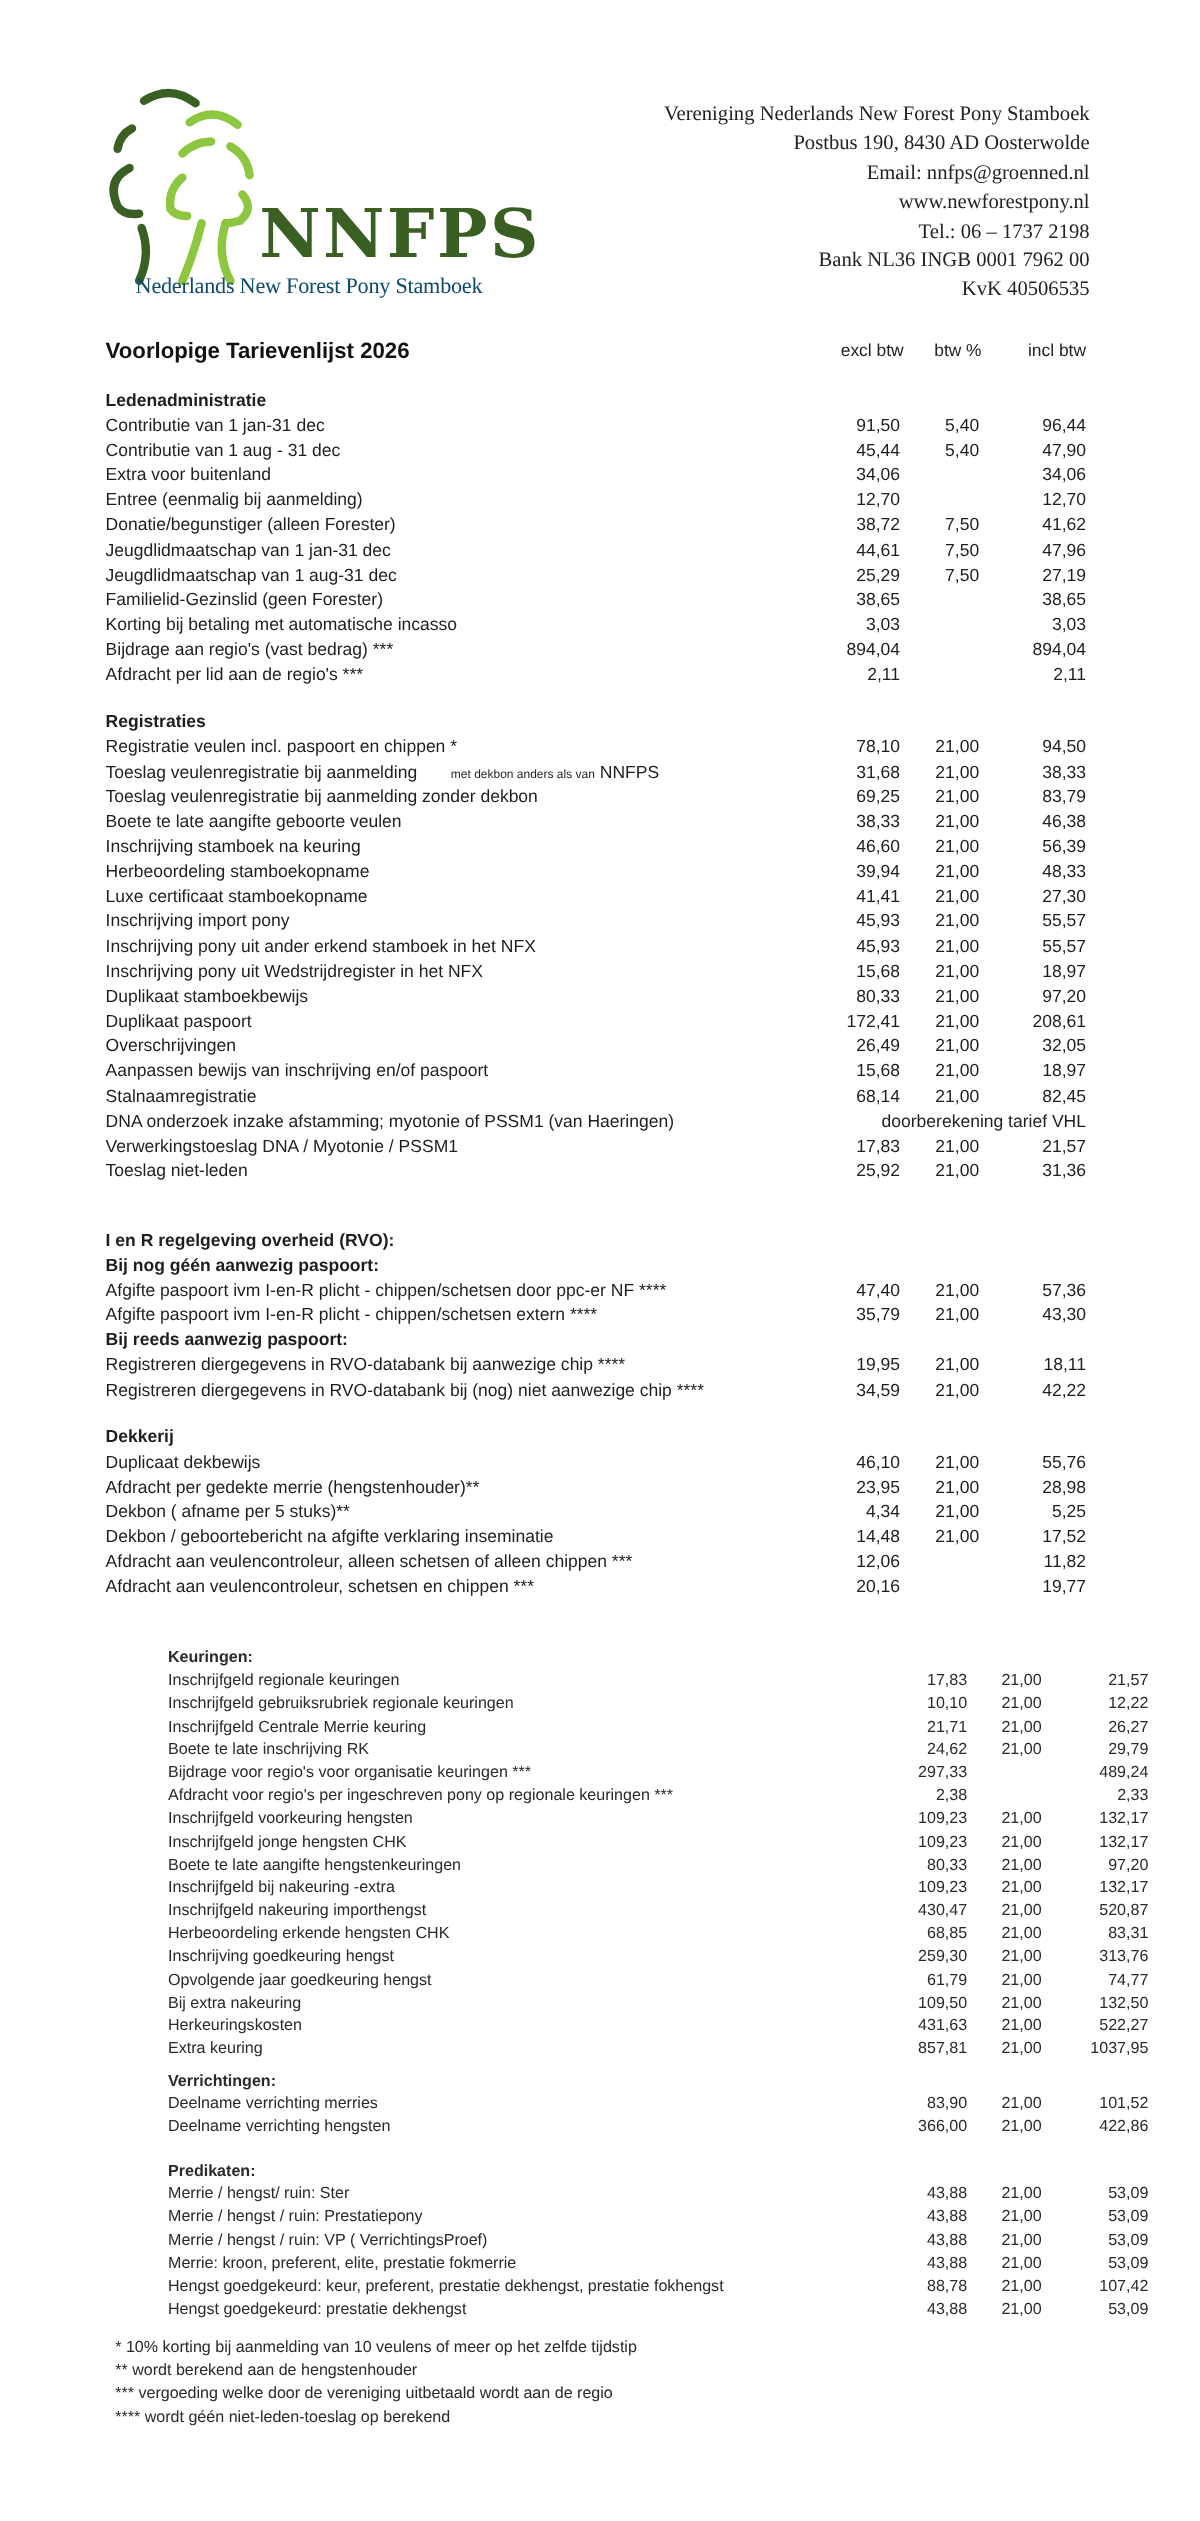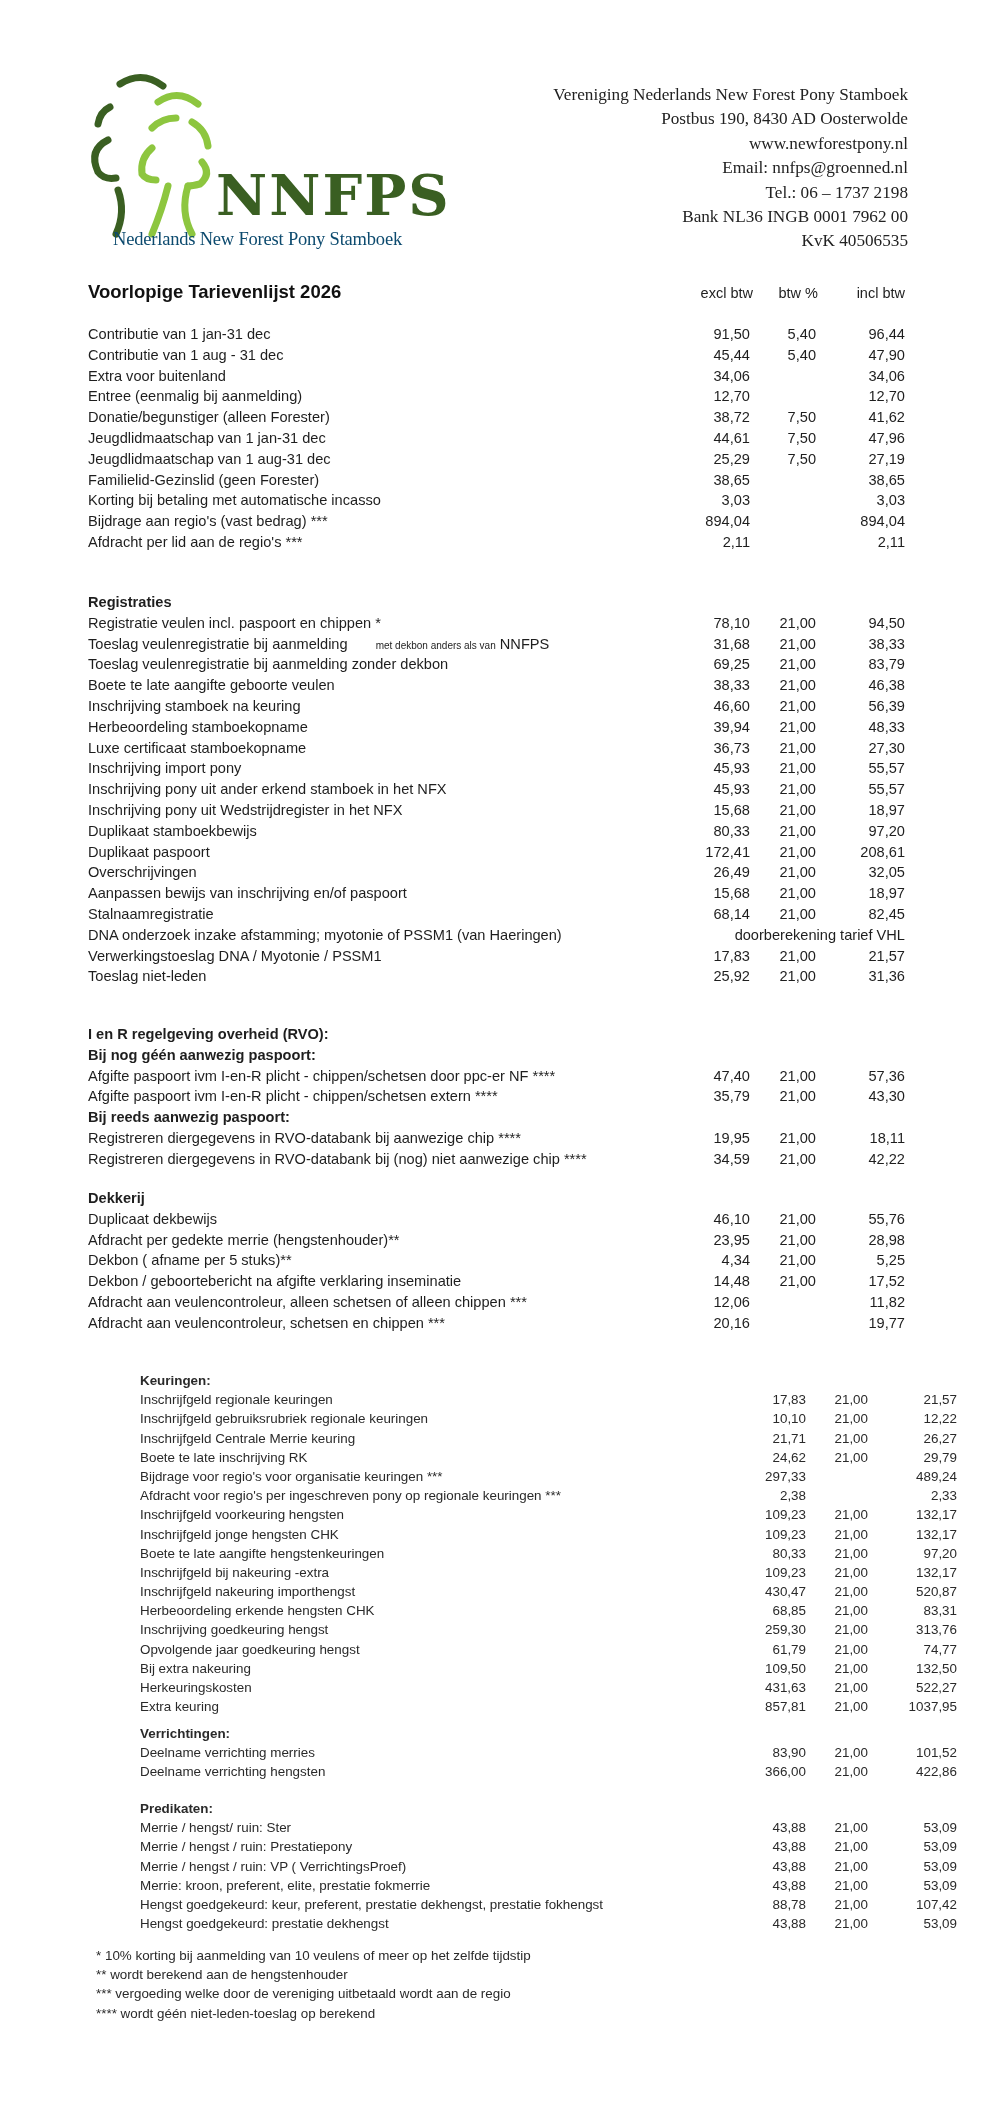--- a/index.html
+++ b/index.html
@@ -67,35 +67,36 @@
         <path d="M108 124 Q100 150 112 172"></path>
       </g>
     </svg>
     <div class="logo-name">NNFPS</div>
     <div class="logo-sub">Nederlands New Forest Pony Stamboek</div>
   </div>
 
   <div class="contact">
     <div>Vereniging Nederlands New Forest Pony Stamboek</div>
     <div>Postbus 190, 8430 AD Oosterwolde</div>
+    <div>Email: nnfps@groenned.nl</div>
     <div>www.newforestpony.nl</div>
-    <div>Email: nnfps@groenned.nl</div>
     <div>Tel.: 06 – 1737 2198</div>
     <div>Bank NL36 INGB 0001 7962 00</div>
     <div>KvK 40506535</div>
   </div>
 
   <div class="title-row">
     <div class="doc-title">Voorlopige Tarievenlijst 2026</div>
     <div class="col-head h1">excl btw</div>
     <div class="col-head h2">btw %</div>
     <div class="col-head h3">incl btw</div>
   </div>
 
   <div class="sec" style="top:324px">
+      <div class="sec-head">Ledenadministratie</div>
       <div class="row">
         <span class="lbl">Contributie van 1 jan-31 dec</span>
         <span class="v excl">91,50</span>
         <span class="v btw">5,40</span>
         <span class="v incl">96,44</span>
       </div>
       <div class="row">
         <span class="lbl">Contributie van 1 aug - 31 dec</span>
         <span class="v excl">45,44</span>
         <span class="v btw">5,40</span>
@@ -183,21 +184,21 @@
         <span class="v incl">56,39</span>
       </div>
       <div class="row">
         <span class="lbl">Herbeoordeling stamboekopname</span>
         <span class="v excl">39,94</span>
         <span class="v btw">21,00</span>
         <span class="v incl">48,33</span>
       </div>
       <div class="row">
         <span class="lbl">Luxe certificaat stamboekopname</span>
-        <span class="v excl">36,73</span>
+        <span class="v excl">41,41</span>
         <span class="v btw">21,00</span>
         <span class="v incl">27,30</span>
       </div>
       <div class="row">
         <span class="lbl">Inschrijving  import pony</span>
         <span class="v excl">45,93</span>
         <span class="v btw">21,00</span>
         <span class="v incl">55,57</span>
       </div>
       <div class="row">

